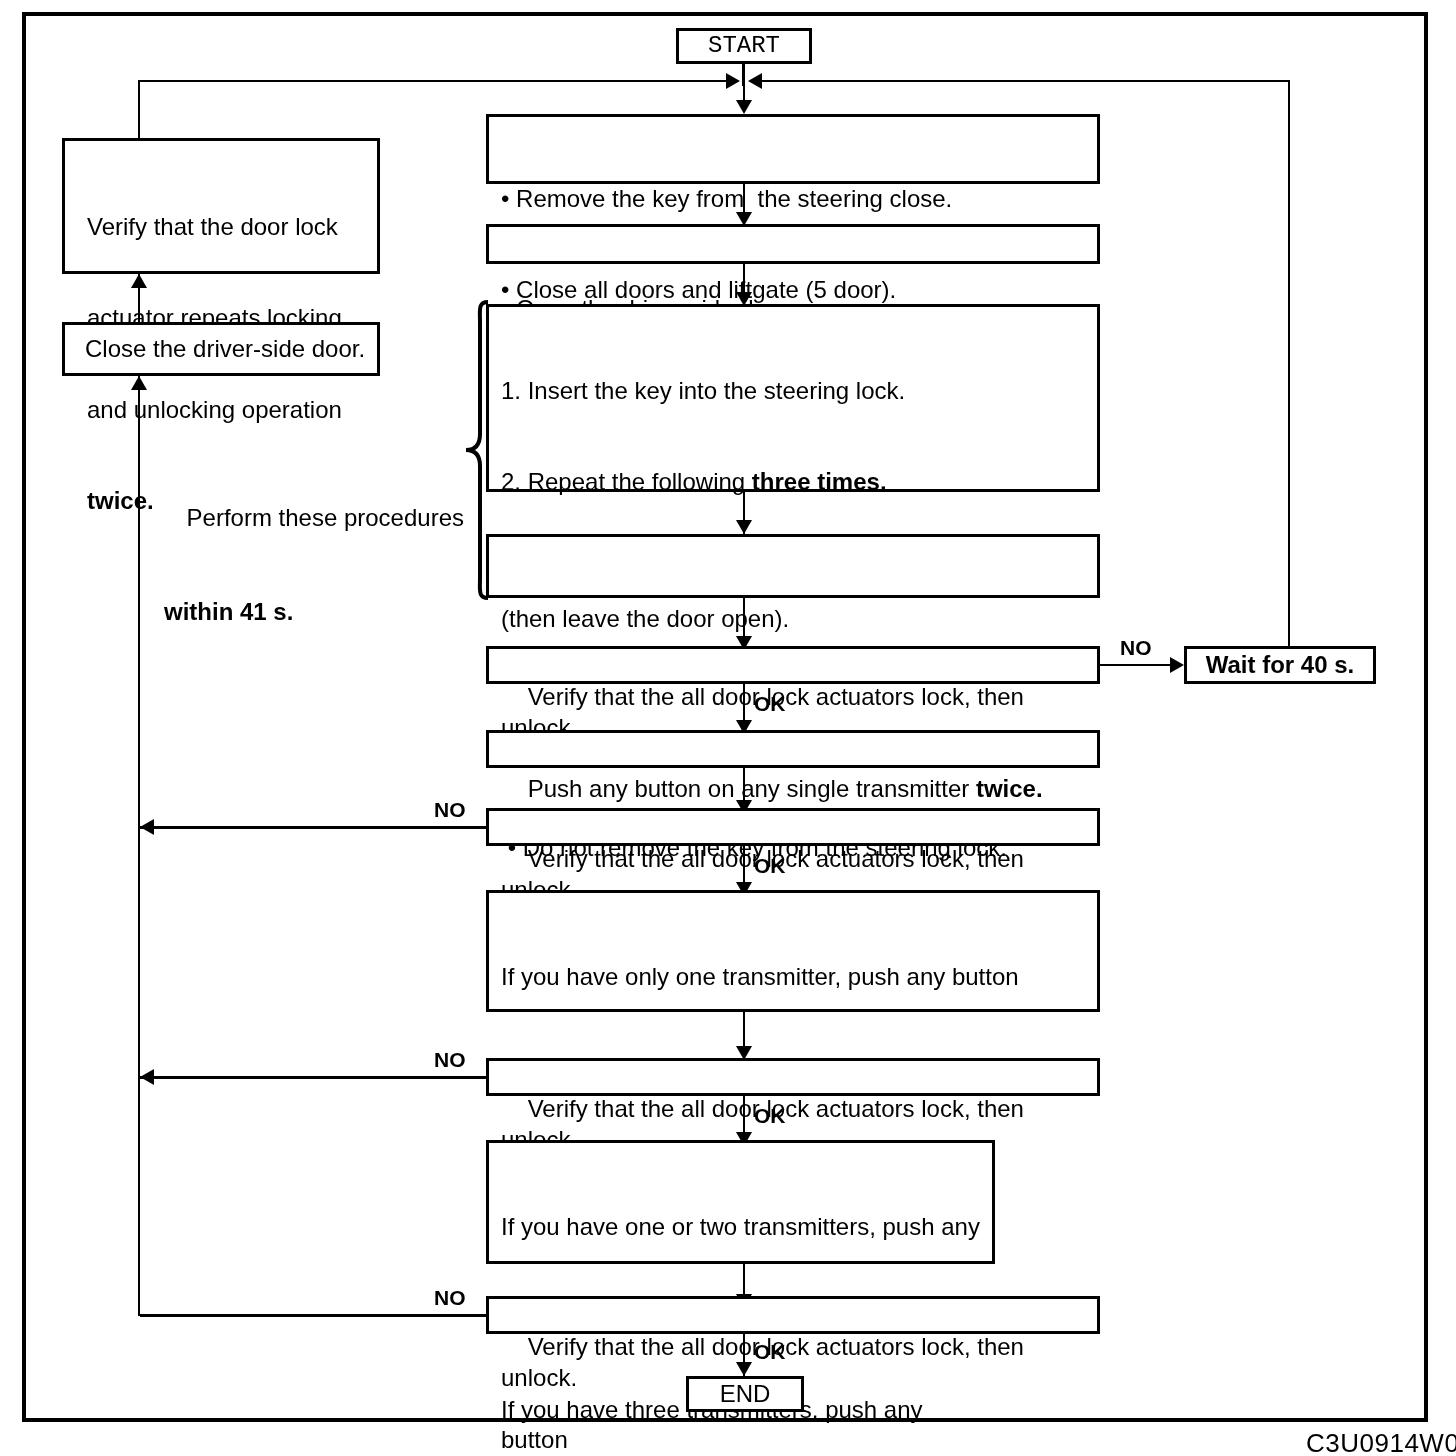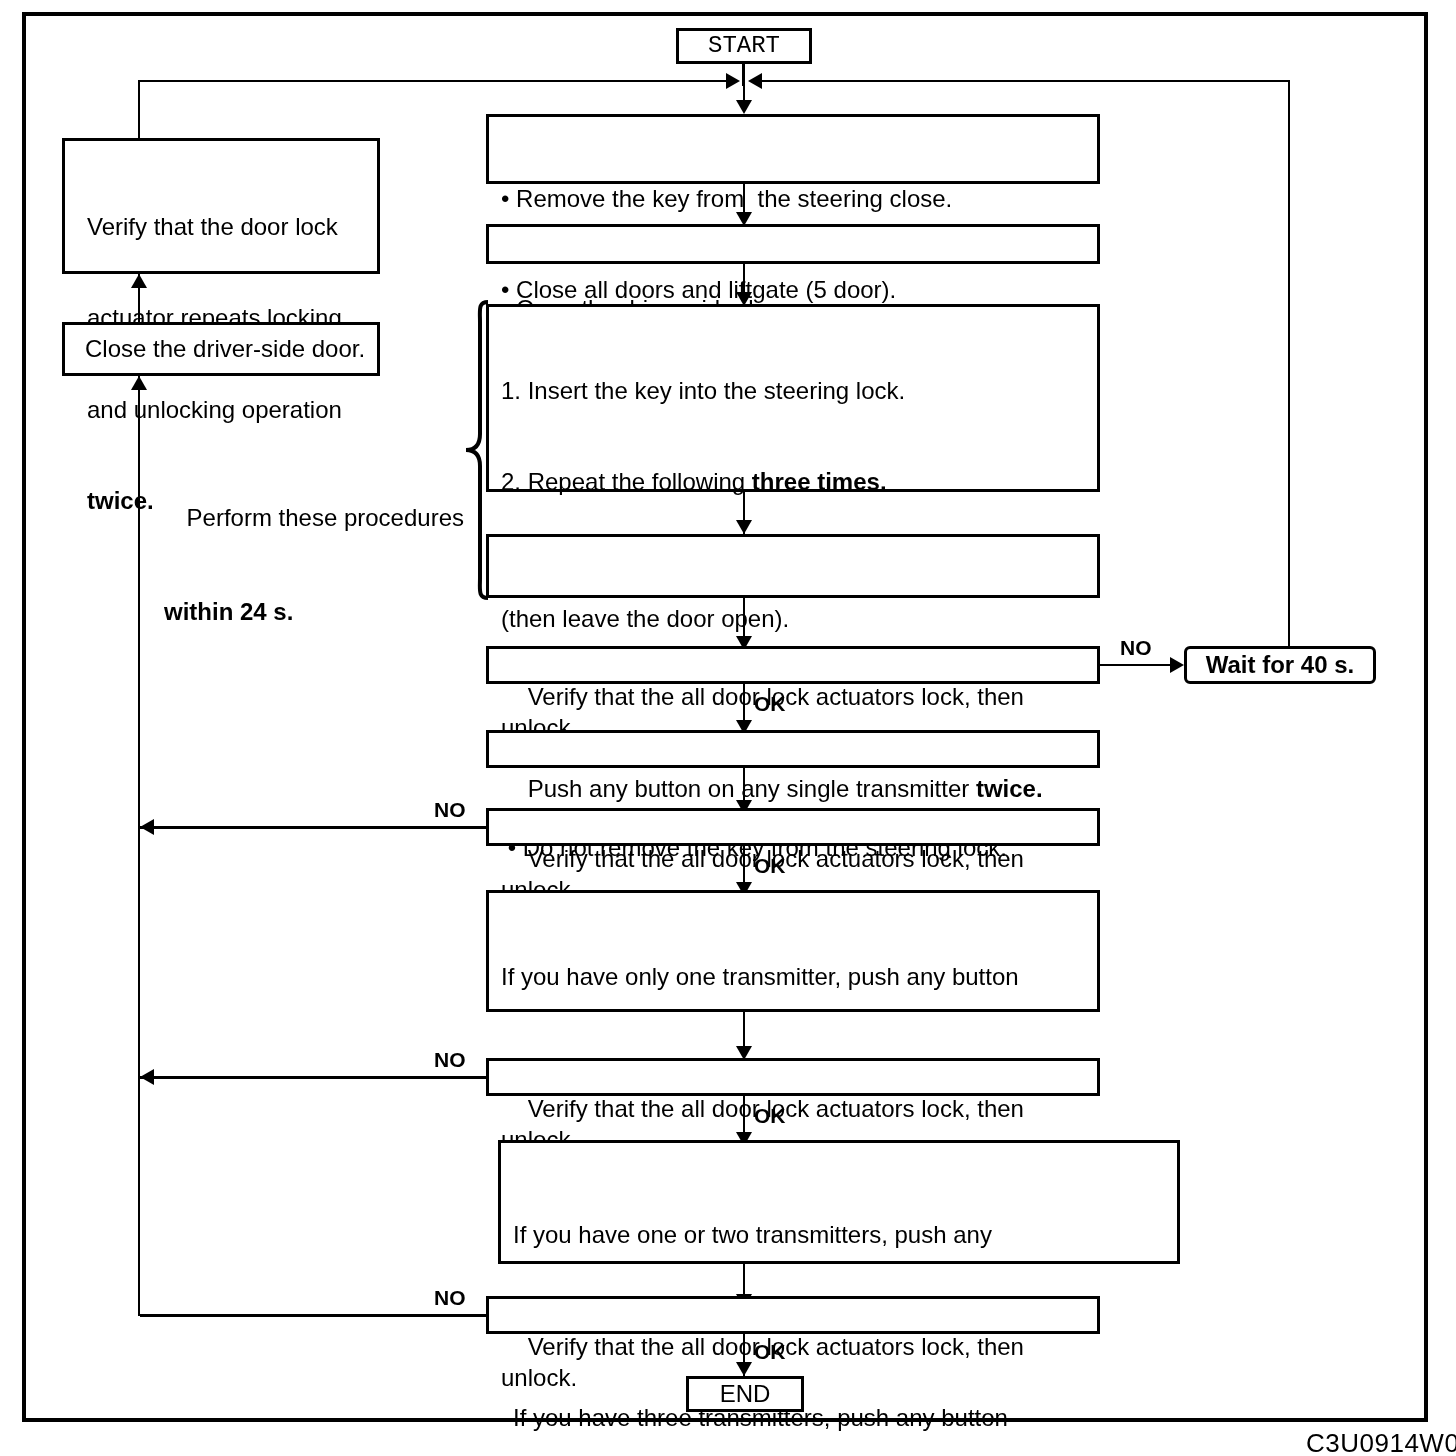--- a/index.html
+++ b/index.html
@@ -226,21 +226,21 @@
   </div>
 
   <div class="box" style="left:486px; top:534px; width:614px; height:64px;">
     <span class="bullet-line">(then leave the door open).</span>
   </div>
 
   <div class="box" style="left:486px; top:646px; width:614px; height:38px; padding-top:3px;">
     <span>Verify that the all door lock actuators lock, then unlock.</span>
   </div>
 
-  <div class="box center" style="left:1184px; top:646px; width:192px; height:38px;border-radius:6px;">
+  <div class="box center" style="left:1184px; top:646px; width:192px; height:38px;">
     <span style="font-weight:bold;">Wait for 40 s.</span>
   </div>
 
   <div class="box" style="left:486px; top:730px; width:614px; height:38px; padding-top:11px;">
     <span><span>Push any button on any single transmitter </span><b>twice.</b></span>
   </div>
 
   <div class="box" style="left:486px; top:808px; width:614px; height:38px; padding-top:3px;">
     <span>Verify that the all door lock actuators lock, then unlock.</span>
   </div>
@@ -249,21 +249,21 @@
     <span class="bullet-line">If you have only one transmitter, push any button</span>
     <span class="bullet-line"><b>twice.</b></span>
     <span class="bullet-line">If you have two or three transmitters, push any</span>
     <span class="bullet-line"><span>button on any of the other transmitters </span><b>twice.</b></span>
   </div>
 
   <div class="box" style="left:486px; top:1058px; width:614px; height:38px; padding-top:3px;">
     <span>Verify that the all door lock actuators lock, then unlock.</span>
   </div>
 
-  <div class="box" style="left:486px; top:1140px; width:682px; height:124px; padding-top:16px;margin-left:12px;">
+  <div class="box" style="left:486px; top:1140px; width:509px; height:124px; padding-top:8px;">
     <span class="bullet-line">If you have one or two transmitters, push any</span>
     <span class="bullet-line"><span>button on either transmitter </span><b>twice.</b></span>
     <span class="bullet-line">If you have three transmitters, push any button</span>
     
   </div>
 
   <div class="box" style="left:486px; top:1296px; width:614px; height:38px; padding-top:3px;">
     <span>Verify that the all door lock actuators lock, then unlock.</span>
   </div>
 
@@ -277,21 +277,21 @@
     <span class="bullet-line">and unlocking operation</span>
     <span class="bullet-line"><b>twice.</b></span>
   </div>
 
   <div class="box" style="left:62px; top:322px; width:318px; height:54px; display:flex; align-items:center; padding:0 0 0 20px;">
     <span>Close the driver-side door.</span>
   </div>
 
   <div class="note-text" style="left:164px; top:440px; width:300px; text-align:right;">
     <span class="bullet-line">Perform these procedures</span>
-    <span class="bullet-line" style="display:block; text-align:left;"><b>within 24 s.</b></span>
+    <span class="bullet-line" style="display:block; text-align:left;"><b>within 41 s.</b></span>
   </div>
 
   <div class="label" style="left:1120px; top:636px;">NO</div>
   <div class="label" style="left:754px; top:692px;">OK</div>
 
   <div class="label" style="left:434px; top:798px;">NO</div>
   <div class="label" style="left:754px; top:854px;">OK</div>
 
   <div class="label" style="left:434px; top:1048px;">NO</div>
   <div class="label" style="left:754px; top:1104px;">OK</div>

